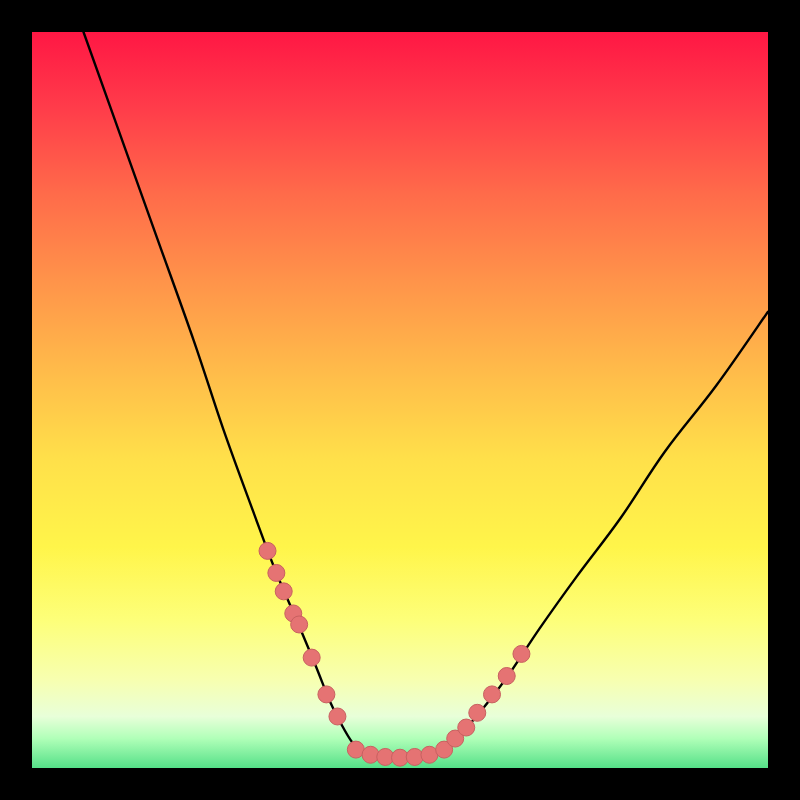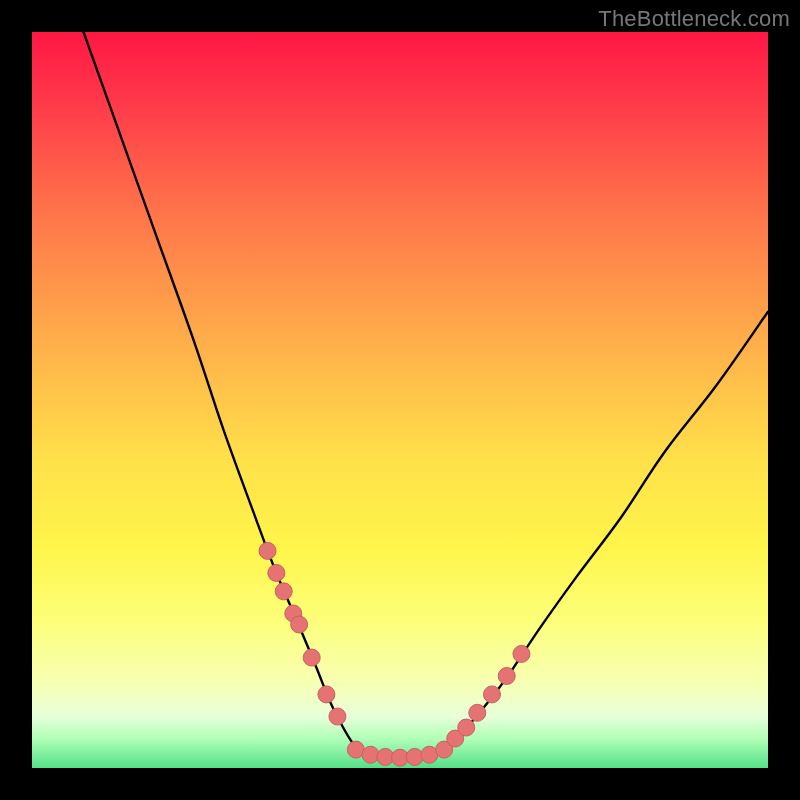--- a/index.html
+++ b/index.html
@@ -49,14 +49,13 @@
           <circle cx="412.16" cy="717.6" r="8.5" fill="#e57373" stroke="#c86060" stroke-width="1"></circle>
           <circle cx="423.2" cy="706.56" r="8.5" fill="#e57373" stroke="#c86060" stroke-width="1"></circle>
           <circle cx="434.23999999999995" cy="695.52" r="8.5" fill="#e57373" stroke="#c86060" stroke-width="1"></circle>
           <circle cx="445.28" cy="680.8" r="8.5" fill="#e57373" stroke="#c86060" stroke-width="1"></circle>
           <circle cx="460" cy="662.4" r="8.5" fill="#e57373" stroke="#c86060" stroke-width="1"></circle>
           <circle cx="474.72" cy="644" r="8.5" fill="#e57373" stroke="#c86060" stroke-width="1"></circle>
           <circle cx="489.44000000000005" cy="621.92" r="8.5" fill="#e57373" stroke="#c86060" stroke-width="1"></circle>
         </g>
     </svg>
   </div>
-  <div class="watermark">TheBottleneck.com</div>
 </div>
 
 </body></html>

